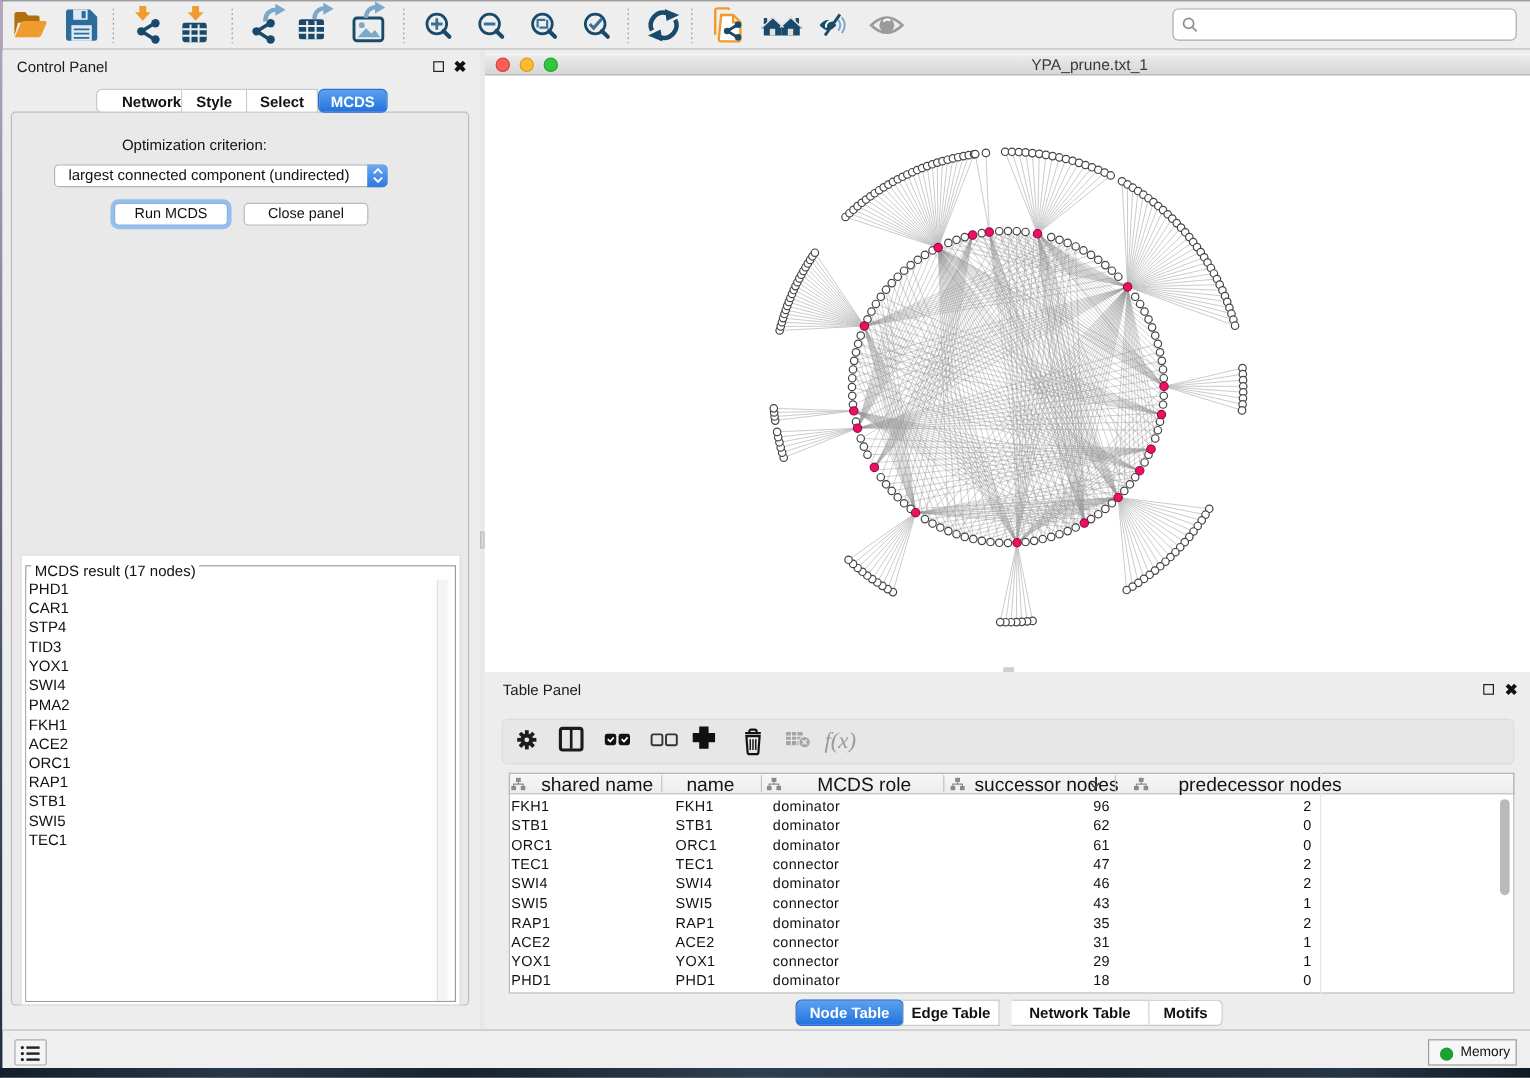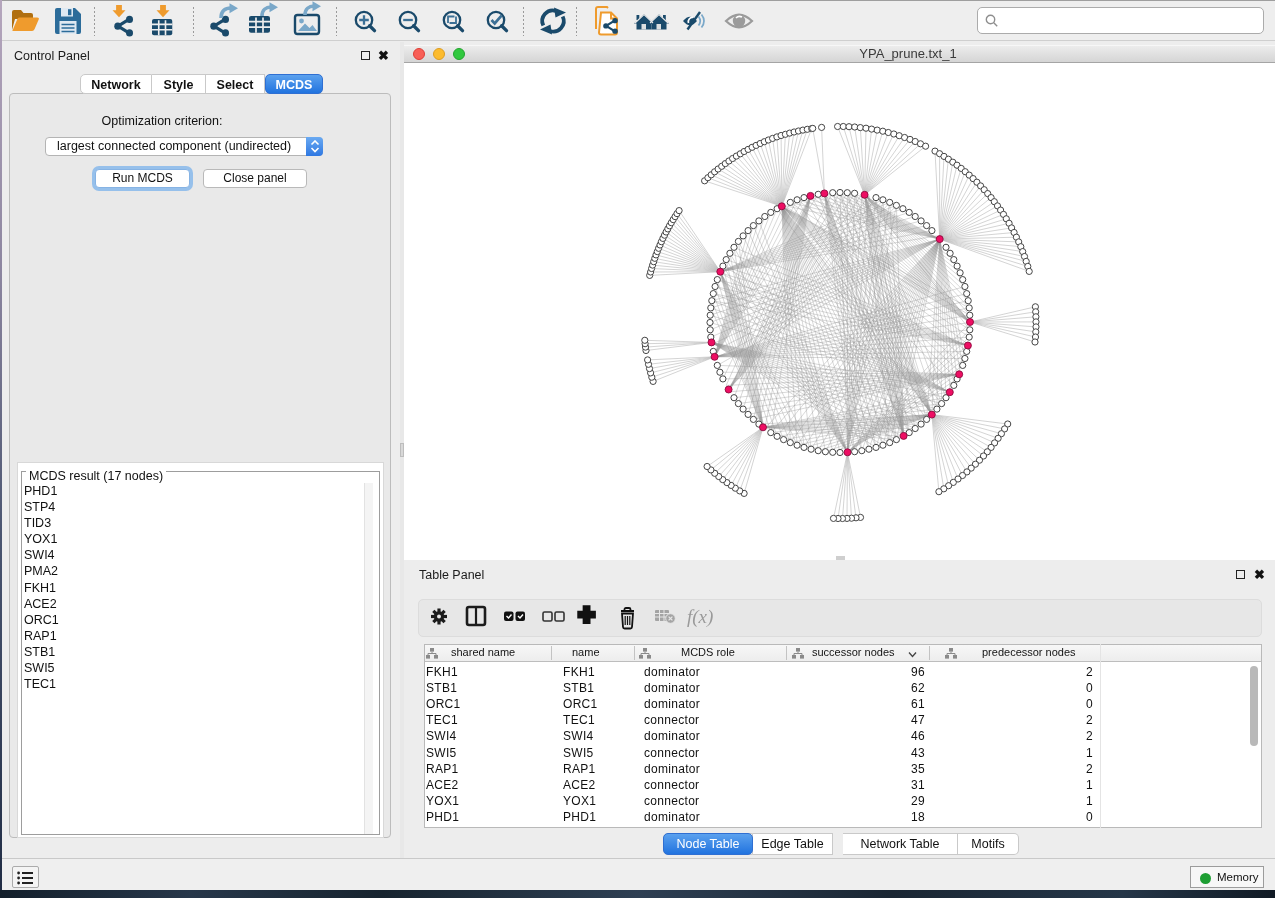--- a/index.html
+++ b/index.html
@@ -25,21 +25,21 @@
 
 #cpanel { left:2px; top:42px; width:398px; height:816px; background:#ededed; }
 #cpTitle { left:12px; top:7px; font-size:12.5px; color:#1b1b1b; }
 .flo { width:9px; height:9px; border:1.4px solid #222; }
 .xic { font-size:13px; color:#111; font-weight:bold; line-height:12px; }
 #tabContent { left:7px; top:51px; width:382px; height:745px;
   background:#e9e9e9; border:1px solid #bcbcbc; border-radius:4px; }
 .tabs { position:absolute; top:32px; height:20px; display:flex; }
 .tab { height:20px; line-height:20px; text-align:center; font-size:12.5px; font-weight:bold;
   color:#111; background:#ffffff; border:1px solid #c9c9c9; border-left:none; }
-.tab.first { border-left:1px solid #c9c9c9; border-radius:5px 0 0 5px; }
+.tab.first { border-left:1px solid #c9c9c9; border-radius:5px 0 0 5px;text-align:right; }
 .tab.last { border-radius:0 5px 5px 0; }
 .tab.sel { background:linear-gradient(#5ba1ee,#2173df); color:#fff; border:1px solid #2f6fd2;
   border-radius:5px; }
 #optLabel { left:7px; top:72px; width:306px; text-align:center; font-size:12.5px; color:#111; }
 #combo { left:43px; top:95px; width:278px; height:19px; background:#fff;
   border:1px solid #b4b4b4; border-radius:4px; font-size:12.5px; color:#111;
   line-height:17px; padding-left:11px; }
 #comboBtn { right:-1px; top:-1px; width:17px; height:19px; border-radius:0 4px 4px 0;
   background:linear-gradient(#6aaaf2,#2f78e2); position:absolute; }
 #comboBtn svg { position:absolute; left:3.5px; top:3px; }
@@ -77,30 +77,30 @@
 #tpanel { left:404px; top:561px; width:871px; height:297px; background:#ededed; }
 #tpTitle { left:419px; top:568px; font-size:12.5px; color:#1b1b1b; }
 #ttool { left:418px; top:599px; width:844px; height:38px; background:#e7e7e7;
   border:1px solid #dcdcdc; border-radius:5px; }
 #tgrid { left:424px; top:644px; width:838px; height:184px; background:#fff;
   border:1px solid #b9b9b9; }
 #thead { left:424px; top:644px; width:838px; height:18px;
   background:linear-gradient(#f7f7f7,#ededed); border:1px solid #b9b9b9;
   border-bottom:1px solid #bdbdbd; }
 .hsep { position:absolute; top:646px; height:14px; width:1px; background:#c3c3c3; }
-.hlab { position:absolute; top:646px; font-size:11px; color:#141414; }
+.hlab { position:absolute; top:646px; font-size:16px; color:#141414; }
 .hic { position:absolute; top:648px; }
 .trow { position:absolute; left:425px; width:820px; height:16px; font-size:12px; color:#111; letter-spacing:0.3px; }
 .trow span { position:absolute; top:1.5px; }
 .c1 { left:1px; } .c2 { left:138px; } .c3 { left:219px; }
 .c4 { left:340px; width:160px; text-align:right; }
 .c5 { left:510px; width:158px; text-align:right; }
 #tsb { left:1250px; top:666px; width:8px; height:80px; background:#b9b9b9; border-radius:4px; }
 .btab { position:absolute; top:833px; height:22px; line-height:21px; text-align:center;
-  font-size:12.5px; font-weight:normal; color:#111; background:#fff; border:1px solid #c9c9c9; border-left:none; }
+  font-size:12.5px; font-weight:bold; color:#111; background:#fff; border:1px solid #c9c9c9; border-left:none; }
 .btab.sel { background:linear-gradient(#5ba1ee,#2173df); color:#fff;
   border:1px solid #2f6fd2; border-radius:5px; }
 
 
 #sbar { left:2px; top:858px; width:1273px; height:32px; background:#efefef;
   border-top:1px solid #c9c9c9; }
 #sbtn { left:12px; top:866px; width:27px; height:22px; background:#f4f4f4;
   border:1px solid #ababab; border-radius:2px; }
 #membtn { left:1190px; top:866px; width:74px; height:22px; background:#f7f7f7;
   border:1px solid #9c9c9c; font-size:11.5px; color:#111; }
@@ -261,20 +261,21 @@
     </svg>
       </div>
   </div>
   <div id="runBtn" class="btn">Run MCDS</div>
   <div id="closeBtn" class="btn">Close panel</div>
   <div id="whitePanel" class="abs"></div>
   <div id="groupBox" class="abs"></div>
   <div id="groupTitle" class="abs">MCDS result (17 nodes)</div>
   <div id="mcdsList" class="abs">
       <div class="li">PHD1</div>
+      <div class="li">CAR1</div>
       <div class="li">STP4</div>
       <div class="li">TID3</div>
       <div class="li">YOX1</div>
       <div class="li">SWI4</div>
       <div class="li">PMA2</div>
       <div class="li">FKH1</div>
       <div class="li">ACE2</div>
       <div class="li">ORC1</div>
       <div class="li">RAP1</div>
       <div class="li">STB1</div>

